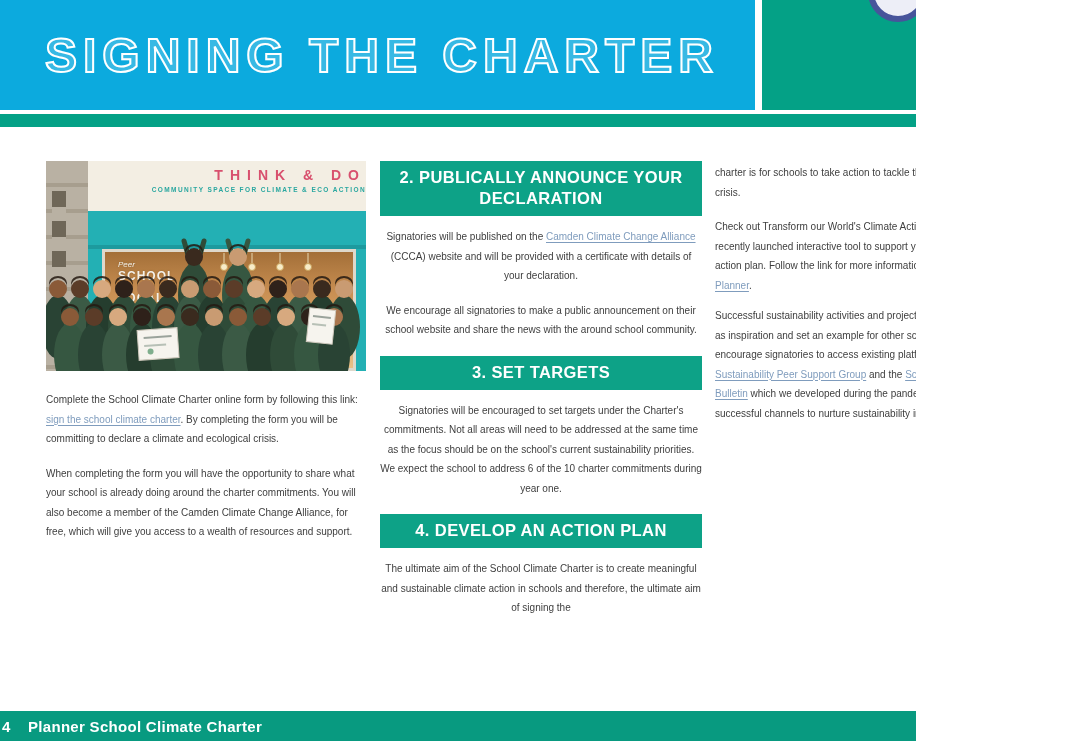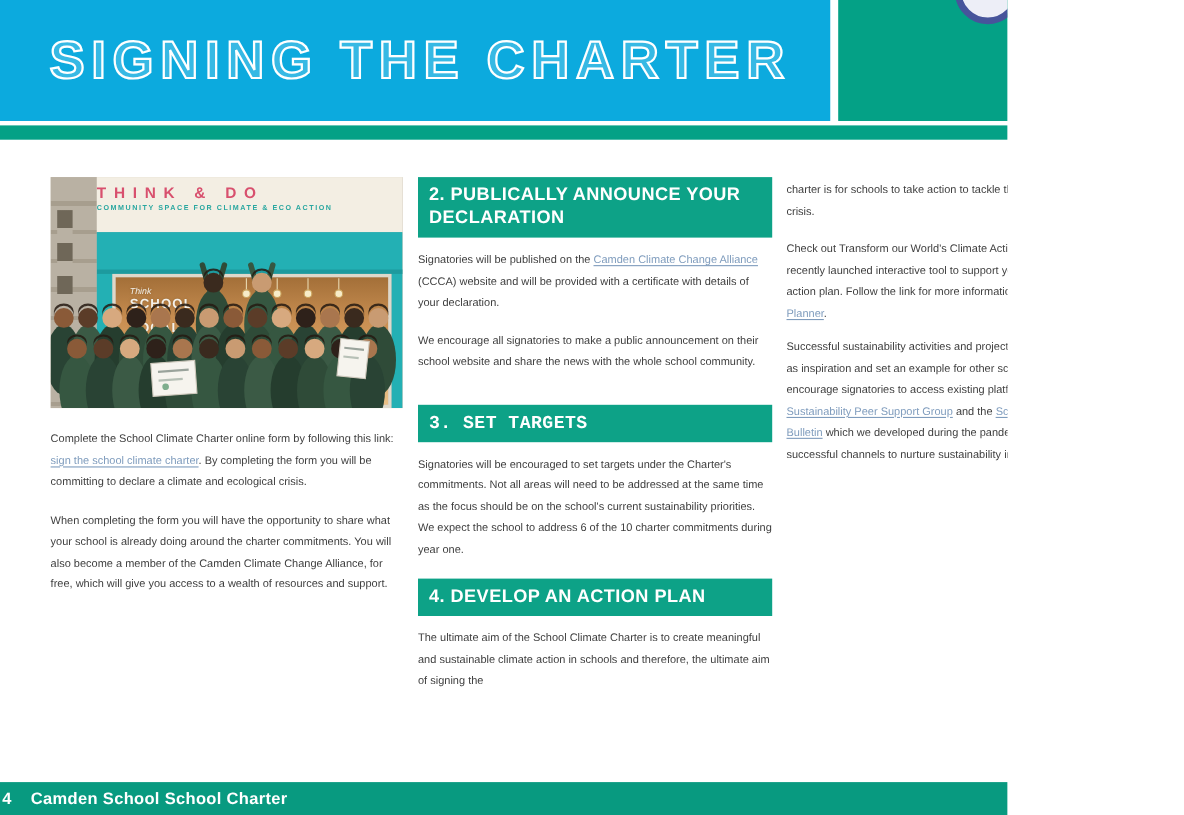--- a/index.html
+++ b/index.html
@@ -17,39 +17,39 @@
   .banner-title { padding-left:45px; font-size:48px; font-weight:700; letter-spacing:6px;
                   white-space:nowrap; color:rgba(255,255,255,0.18);
                   -webkit-text-stroke:2px #ffffff; text-transform:uppercase; }
   .divider-gap { height:4px; background:#ffffff; }
   .divider-stripe { height:13px; background:#04a186; }
 
   
   .content { display:flex; padding:34px 39px 0 46px; gap:0; }
   .col { flex:0 0 auto; }
   .col1 { width:320px; margin-right:14px; }
-  .col2 { width:322px; margin-right:13px; }
+  .col2 { width:322px; margin-right:13px;text-align:center; }
   .col3 { width:322px; }
 
   .sec-head { background:#0da287; color:#ffffff; font-weight:700; font-size:16.5px;
               line-height:1.28; padding:6px 10px 7px 10px; letter-spacing:0.4px;
               text-transform:uppercase; }
   .para { font-size:10px; line-height:19.5px; color:#3e3e3e; margin-top:11px; }
   .para a.link { color:#7f9cbd; text-decoration:underline; text-underline-offset:2px; }
   .mt-sec { margin-top:15px; }
 
   
   .photo { position:relative; width:320px; height:210px; overflow:hidden;
            background:#c8bfae; margin-bottom:19px; }
   .bldg-left { position:absolute; left:0; top:0; width:42px; height:210px;
                background:repeating-linear-gradient(180deg,#b9b1a3 0 22px,#a79e8e 22px 26px); }
   .bldg-left::after { content:""; position:absolute; left:6px; top:30px; width:14px; height:90px;
                background:repeating-linear-gradient(180deg,#6f6758 0 16px,#b9b1a3 16px 30px); }
   .shop-sign { position:absolute; left:42px; right:0; top:0; height:50px; background:#f3eee3;
-               text-align:left; }
+               text-align:right; }
   .sign-title { display:block; margin-top:6px; font-size:14px; font-weight:700;
                 letter-spacing:7px; color:#d8506e; }
   .sign-sub { display:block; margin-top:3px; font-size:6.5px; font-weight:700;
               letter-spacing:1.4px; color:#2aa7a0; }
   .fascia { position:absolute; left:42px; right:0; top:50px; height:38px; background:#23b0b4;
             box-shadow:inset 0 -4px 0 #1d9a9e; }
   .pillar-l { position:absolute; left:42px; top:88px; bottom:0; width:14px; background:#23b0b4; }
   .pillar-r { position:absolute; right:0; top:88px; bottom:0; width:10px; background:#23b0b4; }
   .window { position:absolute; left:56px; right:10px; top:88px; bottom:0;
             background:linear-gradient(180deg,#a36f38 0%, #c98f52 35%, #e9c087 100%);
@@ -90,21 +90,21 @@
         <div class="bldg-left"></div>
         <div class="shop-sign">
           <span class="sign-title">THINK &amp; DO</span>
           <span class="sign-sub">COMMUNITY SPACE FOR CLIMATE &amp; ECO ACTION</span>
         </div>
         <div class="fascia"></div>
         <div class="window"></div>
         <div class="pillar-l"></div>
         <div class="pillar-r"></div>
         <div class="slogan">
-          <span class="s1">Think</span>
+          <span class="s1">Peer</span>
           <span class="s2">SCHOOL</span>
           <span class="s1">Act</span>
           <span class="s2">LOCAL</span>
         </div>
         <svg id="crowd" width="320" height="210" viewBox="0 0 320 210">
             <line x1="150" y1="92" x2="150" y2="103" stroke="#e8d8b0" stroke-width="1"></line>
             <circle cx="150" cy="106" r="3.5" fill="#f7ecc9" stroke="#caa35c" stroke-width="1"></circle>
             <line x1="178" y1="92" x2="178" y2="103" stroke="#e8d8b0" stroke-width="1"></line>
             <circle cx="178" cy="106" r="3.5" fill="#f7ecc9" stroke="#caa35c" stroke-width="1"></circle>
             <line x1="206" y1="92" x2="206" y2="103" stroke="#e8d8b0" stroke-width="1"></line>
@@ -214,33 +214,33 @@
             </g>
           </svg>
       </div>
       <p class="para">Complete the School Climate Charter online form by following this link: <a class="link" href="#">sign the school climate charter</a>. By completing the form you will be committing to declare a climate and ecological crisis.</p>
       <p class="para mt-sec">When completing the form you will have the opportunity to share what your school is already doing around the charter commitments. You will also become a member of the  Camden Climate Change Alliance, for free, which will give you access to a wealth of resources and support.</p>
     </div>
 
     <div class="col col2">
       <div class="sec-head">2. PUBLICALLY ANNOUNCE YOUR DECLARATION</div>
       <p class="para">Signatories will be published on the <a class="link" href="#">Camden Climate Change Alliance</a> (CCCA) website and will be provided with a certificate with details of your declaration.</p>
-      <p class="para mt-sec">We encourage all signatories to make a public announcement on their school website and share the news with the whole school community.</p>
-      <div class="sec-head" style="margin-top:28px;font-family:Liberation Mono, monospace;">3. SET TARGETS</div>
+      <p class="para mt-sec">We encourage all signatories to make a public announcement on their school website and share the news with the around school community.</p>
+      <div class="sec-head" style="margin-top:16px;">3. SET TARGETS</div>
       <p class="para">Signatories will be encouraged to set targets under the Charter's commitments. Not all areas will need to be addressed at the same time as the focus should be on the school's current sustainability priorities. We expect the school to address 6 of the 10 charter commitments during year one.</p>
       <div class="sec-head" style="margin-top:16px;">4. DEVELOP AN ACTION PLAN</div>
       <p class="para">The ultimate aim of the School Climate Charter is to create meaningful and sustainable climate action in schools and therefore, the ultimate aim of signing the</p>
     </div>
 
     <div class="col col3">
       <p class="para" style="margin-top:2px;">charter is for schools to take action to tackle the ecological and climate crisis.</p>
       <p class="para mt-sec">Check out Transform our World's Climate Action Planner for schools, a recently launched interactive tool to support you in developing a climate action plan. Follow the link for more information: <a class="link" href="#">School Climate School Planner</a>.</p>
       <p class="para">Successful sustainability activities and projects in your school can serve as inspiration and set an example for other schools to follow. We will encourage signatories to access existing platforms such as the <a class="link" href="#">Sustainability Peer Support Group</a> and the <a class="link" href="#">School Sustainability e-Bulletin</a> which we developed during the pandemic and have proved to be successful channels to nurture sustainability in schools.</p>
     </div>
 
   </div>
 
   <div class="footer">
     <span class="pagenum">4</span>
-    <span class="ftitle">Camden School School Charter</span>
+    <span class="ftitle">Planner School Climate Charter</span>
   </div>
 
 </div>
 
 </body></html>

